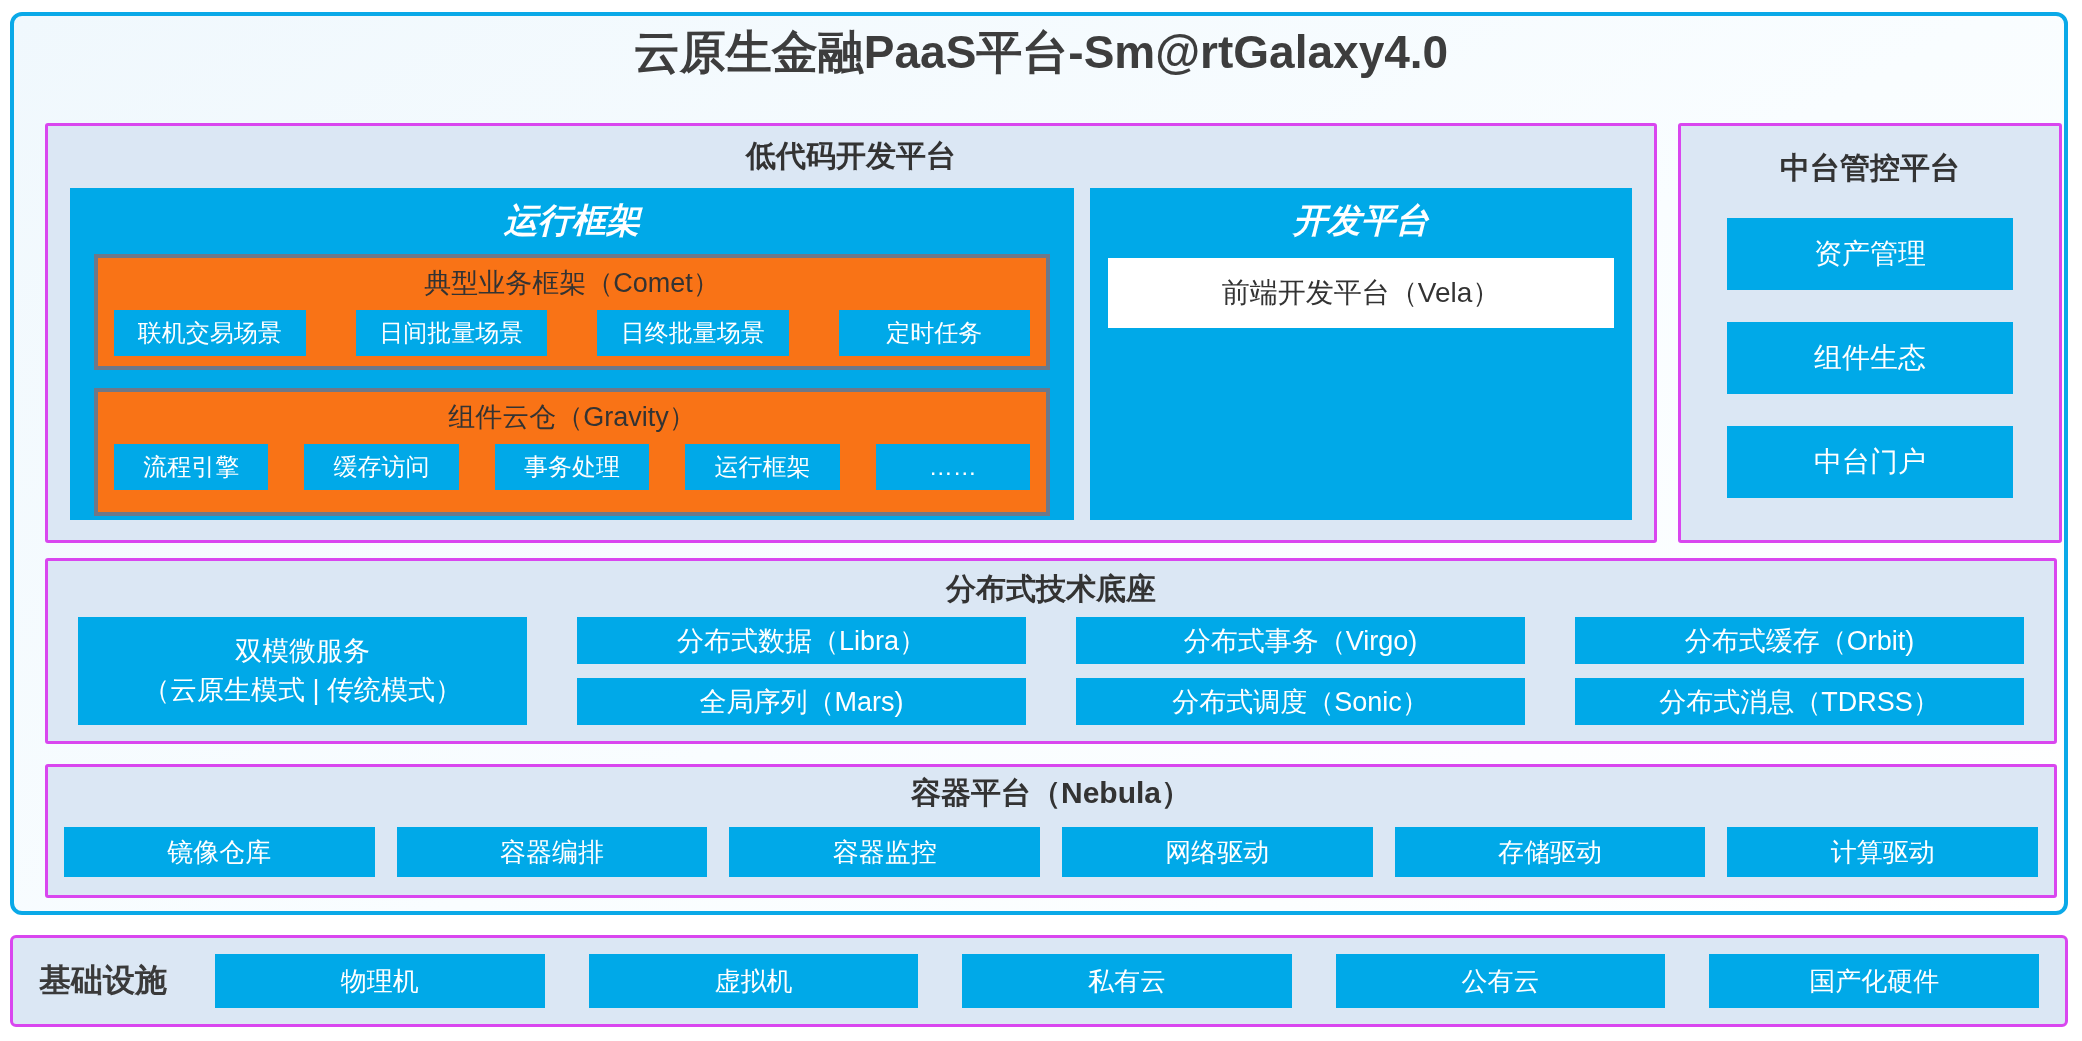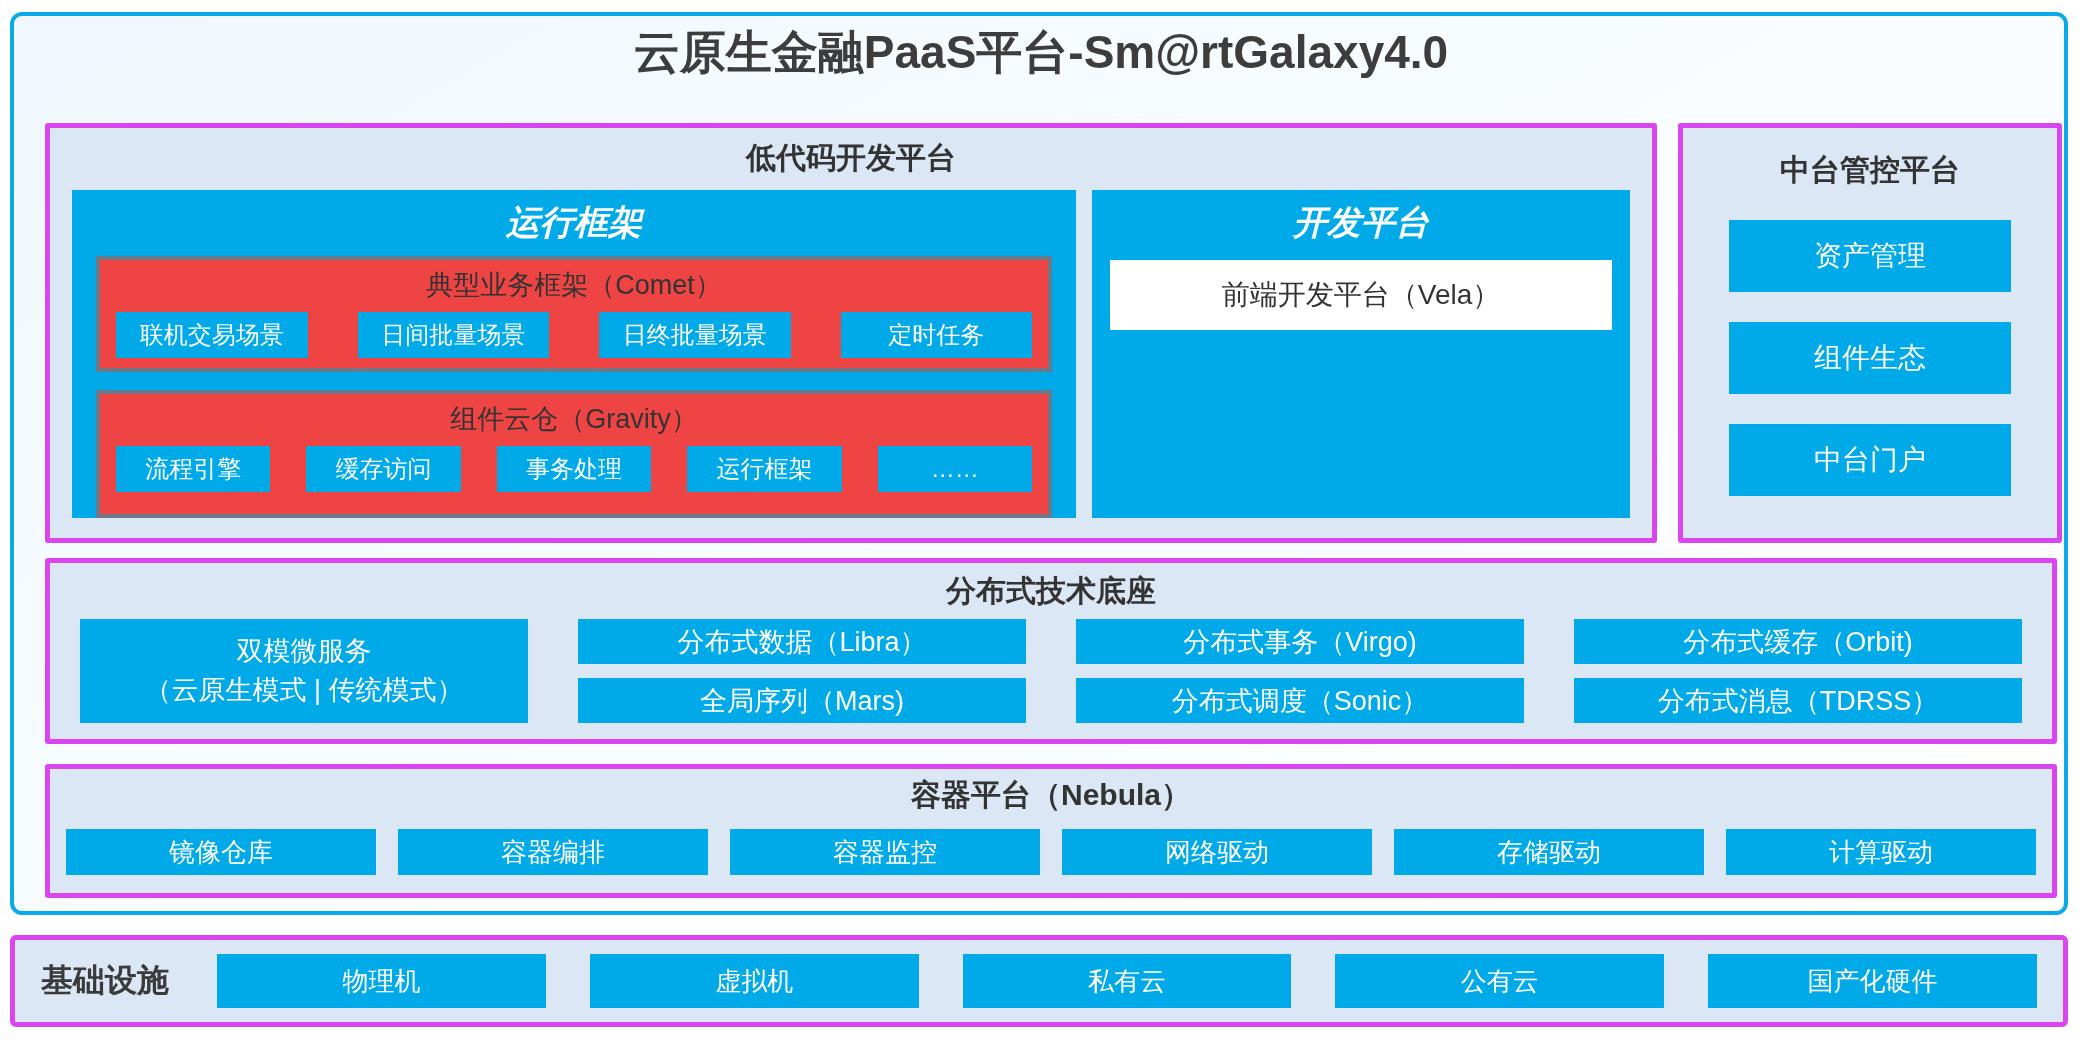--- a/index.html
+++ b/index.html
@@ -28,21 +28,21 @@
     left: 0; right: 0; top: 22px;
     text-align: center;
     font-size: 46px;
     font-weight: bold;
     color: #3d3d3d;
   }
   
   .panel {
     position: absolute;
     background: #dbe7f4;
-    border: 5px solid #d946ef;
+    border: 3px solid #d946ef;
     border-radius: 3px;
   }
   .panel-title {
     text-align: center;
     font-weight: bold;
     font-size: 30px;
     color: #333333;
   }
   
   .btn {
@@ -69,21 +69,21 @@
   .blue-header {
     text-align: center;
     color: #ffffff;
     font-weight: bold;
     font-size: 34px;
     padding: 10px 0 8px;
     font-style: italic;
   }
   .runtime { width: 1004px; flex: none; }
   .white-box {
-    background: #ef4444;
+    background: #f97316;
     border: 4px solid #6e7888;
     margin: 0 24px;
   }
   .box-title {
     text-align: center;
     font-size: 27px;
     color: #333333;
     padding-top: 7px;
   }
   .box-items {

